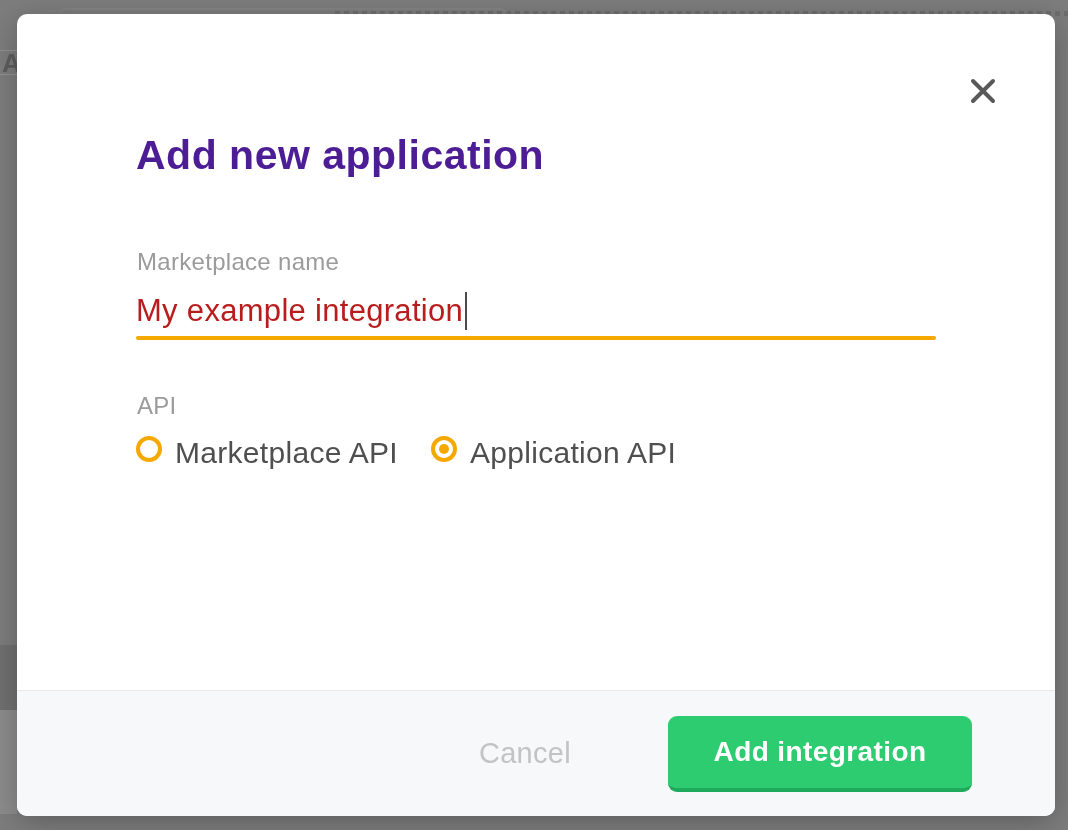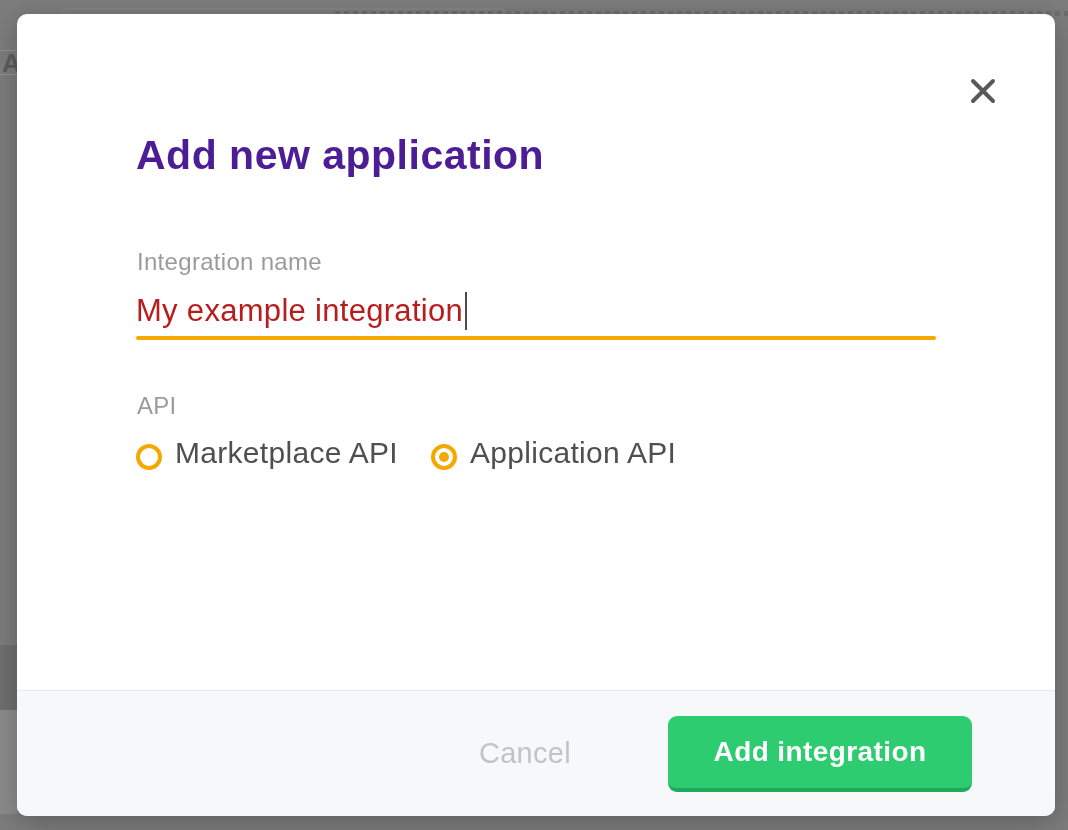--- a/index.html
+++ b/index.html
@@ -64,21 +64,21 @@
   }
   .input-underline {
     position:absolute; left:119px; top:322px; width:800px; height:4px;
     border-radius:2px;
   }
 
   .radio-row {
     position:absolute; left:119px; top:422px;
     display:flex; align-items:center; gap:33px;
   }
-  .radio-option { display:flex; align-items:flex-end; gap:13px; cursor:pointer; }
+  .radio-option { display:flex; align-items:flex-start; gap:13px; cursor:pointer; }
   .radio-circle {
     width:26px; height:26px; border-radius:50%;
     border:4px solid #f5a800; background:#fff; flex:0 0 auto;
     display:flex; align-items:center; justify-content:center;
   }
   .radio-circle .dot { width:10px; height:10px; border-radius:50%; background:transparent; }
   .radio-option.selected .radio-circle .dot { background:#f5a800; }
   .radio-label { font-size:30px; color:#4f4f4f; letter-spacing:.3px; }
 
   
@@ -118,21 +118,21 @@
   <button class="close-btn" aria-label="Close">
     <span>
       <svg width="28" height="28" viewBox="0 0 28 28">
         <path d="M4 4 L24 24 M24 4 L4 24" stroke="#595959" stroke-width="4" stroke-linecap="round"></path>
       </svg>
     </span>
   </button>
 
   <h1 class="modal-title">Add new application</h1>
 
-  <div class="field-label label-name">Integration name</div>
+  <div class="field-label label-name">Marketplace name</div>
 
   <div class="name-input">
     <span class="value">My example integration</span>
     <span class="caret"></span>
   </div>
   <div class="input-underline" style="background: rgb(245, 168, 0);"></div>
 
   <div class="field-label label-api">API</div>
 
   <div class="radio-row">

